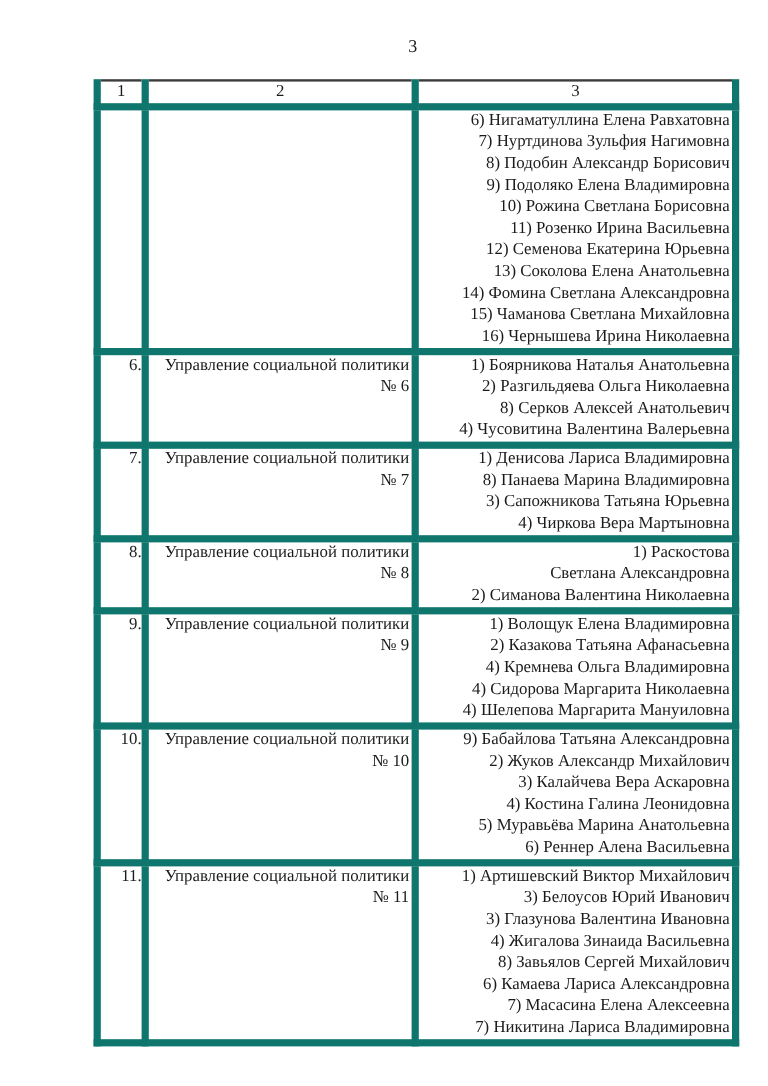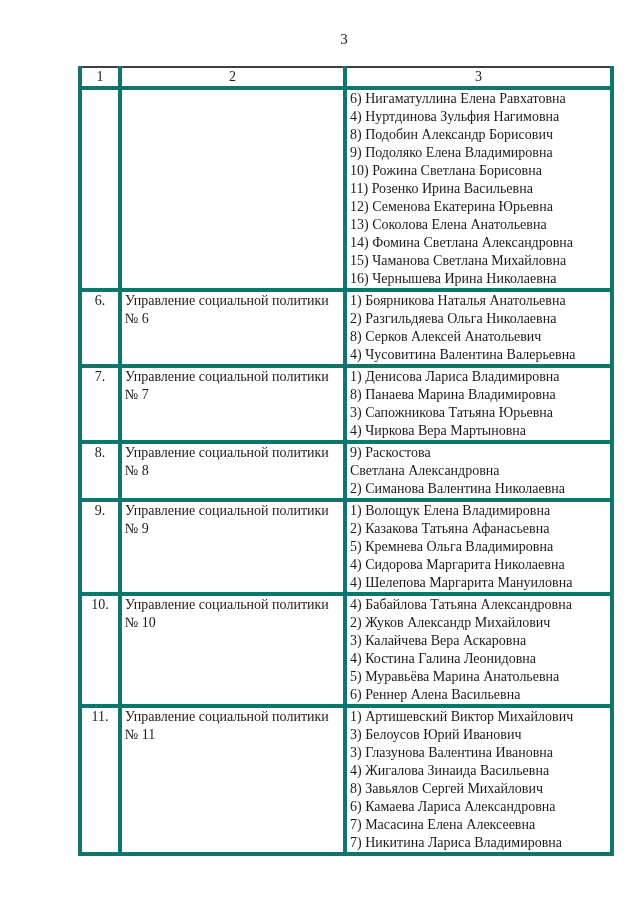--- a/index.html
+++ b/index.html
@@ -33,24 +33,25 @@
     border-collapse: collapse;
     table-layout: fixed;
     font-size: 14px;
     line-height: 18px;
   }
   table.doc-table col.c1 { width: 40px; }
   table.doc-table col.c2 { width: 225px; }
   table.doc-table col.c3 { width: 267px; }
   table.doc-table th,
   table.doc-table td {
-    border: 4px solid #0f766e;
+    border: 6px solid #0f766e;
     padding: 0;
     vertical-align: top;
     overflow: hidden;
+    text-align: right;
   }
   table.doc-table th {
     font-weight: normal;
     font-size: 14px;
     height: 17px;
     text-align: center;
     border-top: 2px solid #3d3d3d;
   }
   td.num-cell {
     text-align: center;
@@ -79,21 +80,21 @@
         <th>2</th>
         <th>3</th>
       </tr>
     </thead>
     <tbody id="table-body">
         <tr>
           <td class="num-cell"></td>
           <td class="dept-cell"></td>
           <td class="members-cell">
             <div class="line">6) Нигаматуллина Елена Равхатовна</div>
-            <div class="line">4) Нуртдинова Зульфия Нагимовна</div>
+            <div class="line">7) Нуртдинова Зульфия Нагимовна</div>
             <div class="line">8) Подобин Александр Борисович</div>
             <div class="line">9) Подоляко Елена Владимировна</div>
             <div class="line">10) Рожина Светлана Борисовна</div>
             <div class="line">11) Розенко Ирина Васильевна</div>
             <div class="line">12) Семенова Екатерина Юрьевна</div>
             <div class="line">13) Соколова Елена Анатольевна</div>
             <div class="line">14) Фомина Светлана Александровна</div>
             <div class="line">15) Чаманова Светлана Михайловна</div>
             <div class="line">16) Чернышева Ирина Николаевна</div>
           </td>
@@ -124,47 +125,47 @@
             <div class="line">4) Чиркова Вера Мартыновна</div>
           </td>
         </tr>
         <tr>
           <td class="num-cell">8.</td>
           <td class="dept-cell">
             <div class="line">Управление социальной политики</div>
             <div class="line">№ 8</div>
           </td>
           <td class="members-cell">
-            <div class="line">9) Раскостова</div>
+            <div class="line">1) Раскостова</div>
             <div class="line">Светлана Александровна</div>
             <div class="line">2) Симанова Валентина Николаевна</div>
           </td>
         </tr>
         <tr>
           <td class="num-cell">9.</td>
           <td class="dept-cell">
             <div class="line">Управление социальной политики</div>
             <div class="line">№ 9</div>
           </td>
           <td class="members-cell">
             <div class="line">1) Волощук Елена Владимировна</div>
             <div class="line">2) Казакова Татьяна Афанасьевна</div>
-            <div class="line">5) Кремнева Ольга Владимировна</div>
+            <div class="line">4) Кремнева Ольга Владимировна</div>
             <div class="line">4) Сидорова Маргарита Николаевна</div>
             <div class="line">4) Шелепова Маргарита Мануиловна</div>
           </td>
         </tr>
         <tr>
           <td class="num-cell">10.</td>
           <td class="dept-cell">
             <div class="line">Управление социальной политики</div>
             <div class="line">№ 10</div>
           </td>
           <td class="members-cell">
-            <div class="line">4) Бабайлова Татьяна Александровна</div>
+            <div class="line">9) Бабайлова Татьяна Александровна</div>
             <div class="line">2) Жуков Александр Михайлович</div>
             <div class="line">3) Калайчева Вера Аскаровна</div>
             <div class="line">4) Костина Галина Леонидовна</div>
             <div class="line">5) Муравьёва Марина Анатольевна</div>
             <div class="line">6) Реннер Алена Васильевна</div>
           </td>
         </tr>
         <tr>
           <td class="num-cell">11.</td>
           <td class="dept-cell">

